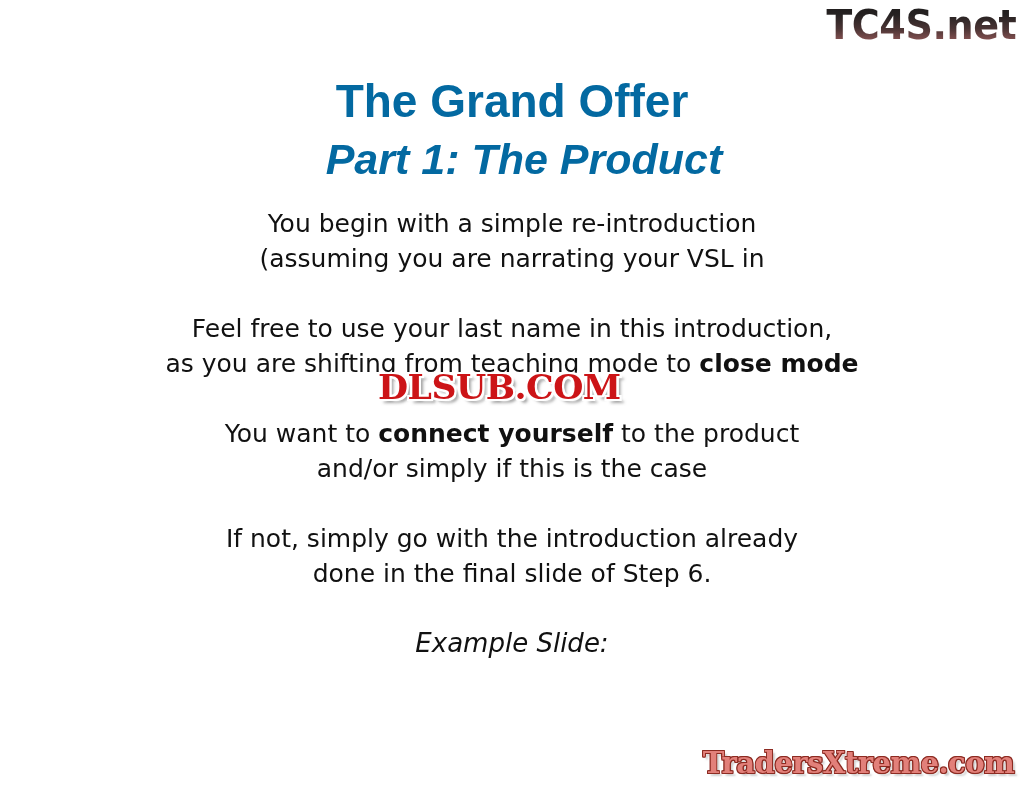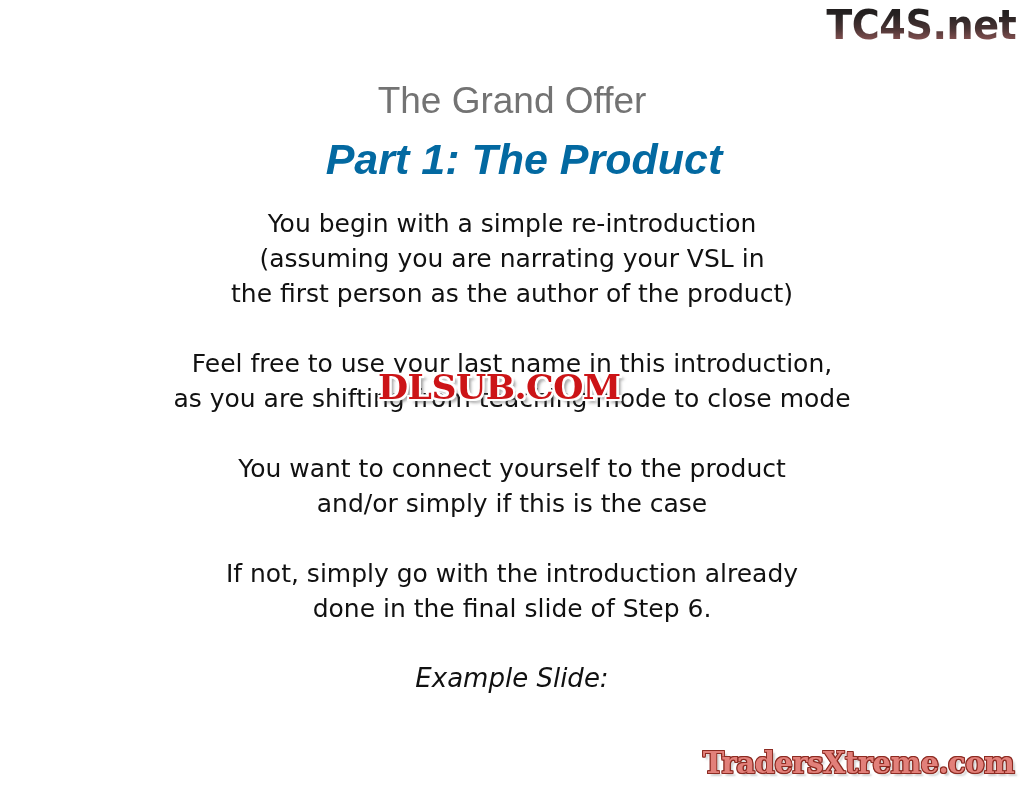--- a/index.html
+++ b/index.html
@@ -47,24 +47,24 @@
   }
 
   
   #title-main {
     position: absolute;
     top: 74px;
     left: 0;
     width: 1024px;
     text-align: center;
     font-family: "Liberation Sans", sans-serif;
-    font-weight: normal;
-    font-size: 37px;
+    font-weight: bold;
+    font-size: 46px;
     line-height: 54px;
-    color: #737373;
+    color: #0369a1;
     white-space: nowrap;
   }
   #title-sub {
     position: absolute;
     top: 134px;
     left: 12px;
     width: 1024px;
     text-align: center;
     font-family: "Liberation Sans", sans-serif;
     font-weight: bold;
@@ -91,21 +91,21 @@
     margin: 0 0 35px 0;
   }
   .para:last-child {
     margin-bottom: 8px;
   }
   .line {
     display: block;
     white-space: nowrap;
   }
   .line b {
-    font-weight: normal;
+    font-weight: bold;
   }
   .para-example .line {
     font-style: italic;
     font-size: 26px;
   }
 
   
   #dlsub-watermark {
     position: absolute;
     left: 378px;
@@ -159,21 +159,20 @@
   <div id="tc4s-logo">TC4S.net</div>
 
   <div id="title-main">The Grand Offer</div>
 
   <div id="title-sub">Part 1: The Product</div>
 
   <div id="body-copy">
       <div class="para">
         <span class="line"><span>You begin with a simple re-introduction</span></span>
         <span class="line"><span>(assuming you are narrating your VSL in</span></span>
-        <span class="line"><span>the first person as the author of the product)</span></span>
       </div>
       <div class="para">
         <span class="line"><span>Feel free to use your last name in this introduction,</span></span>
         <span class="line"><span>as you are shifting from teaching mode to </span><b>close mode</b></span>
       </div>
       <div class="para">
         <span class="line"><span>You want to </span><b>connect yourself</b><span> to the product</span></span>
         <span class="line"><span>and/or simply if this is the case</span></span>
       </div>
       <div class="para">

